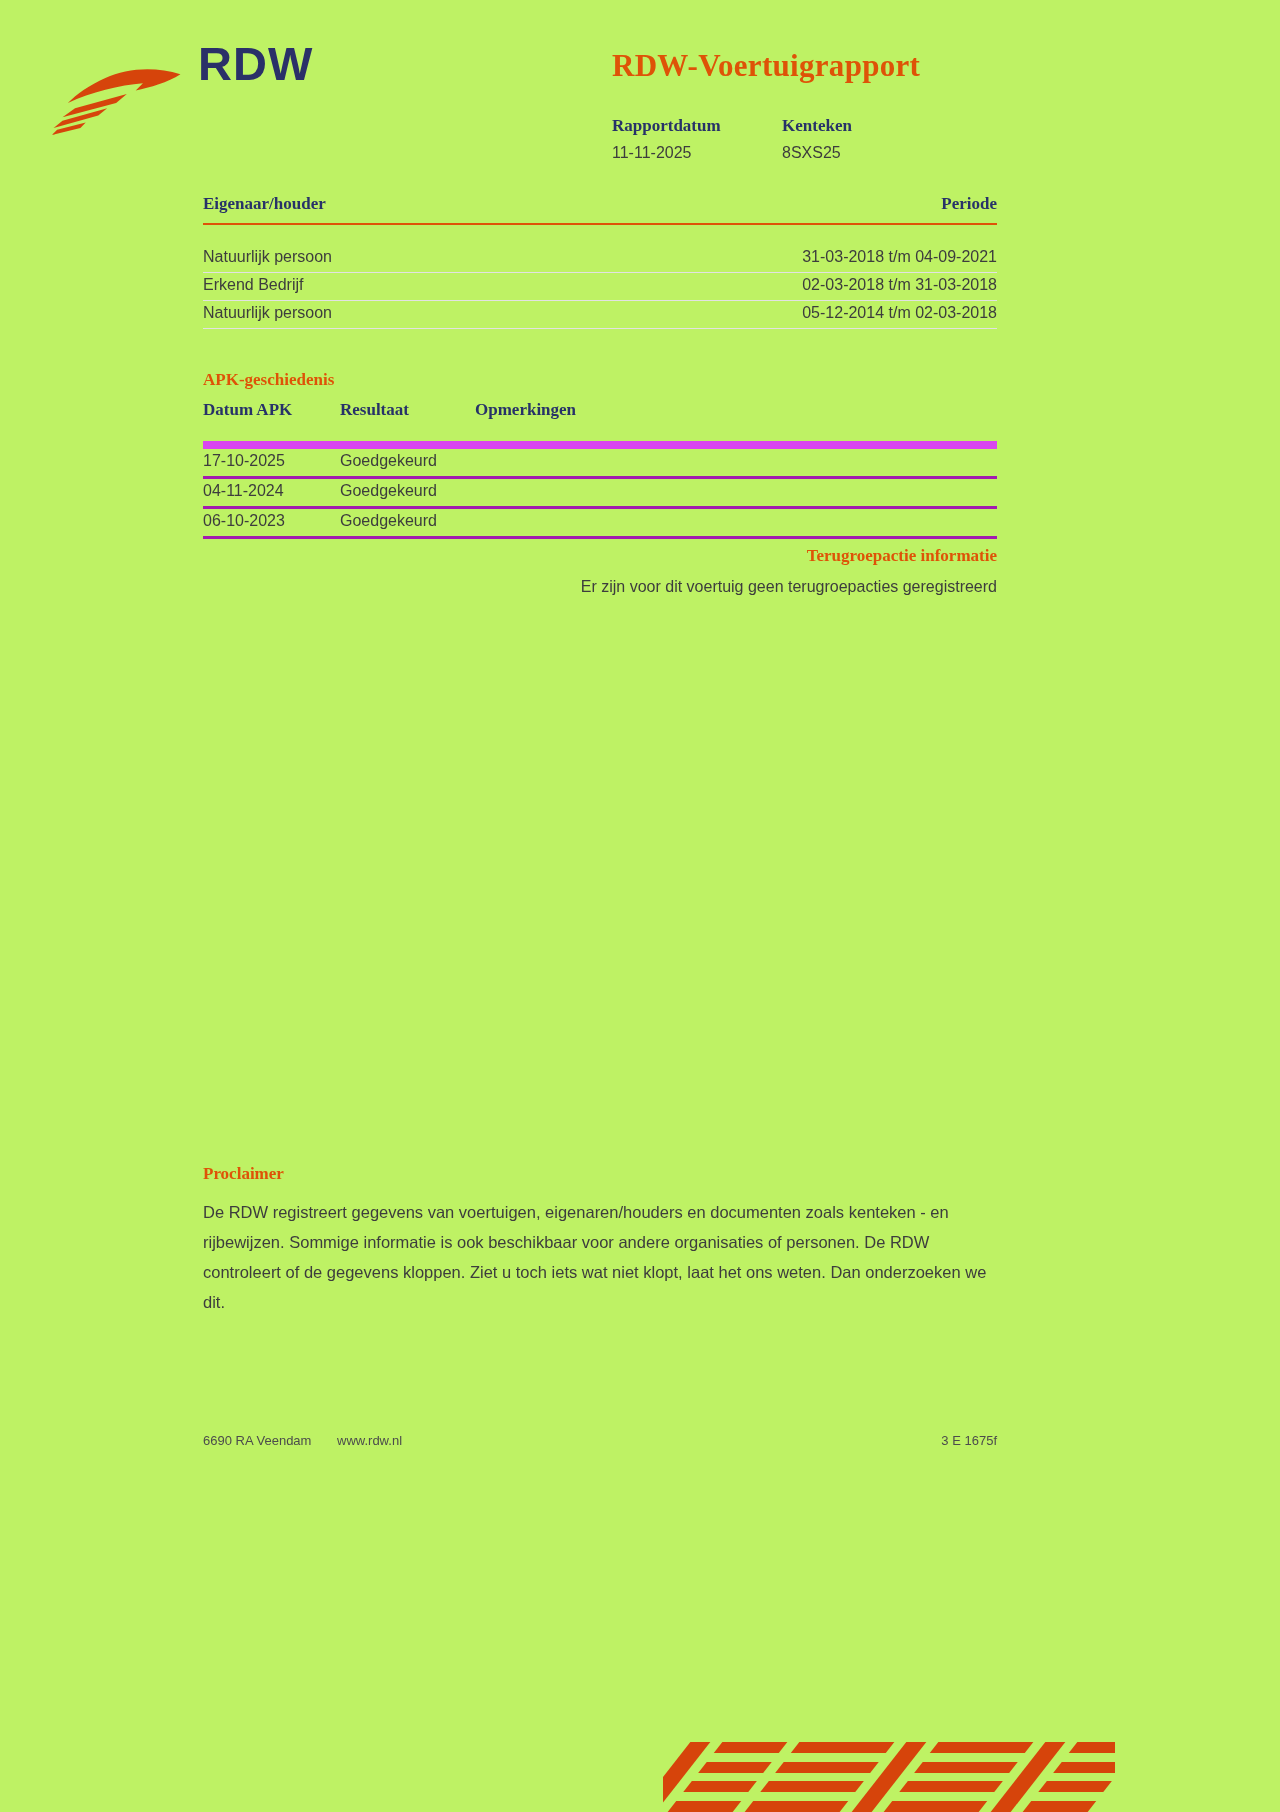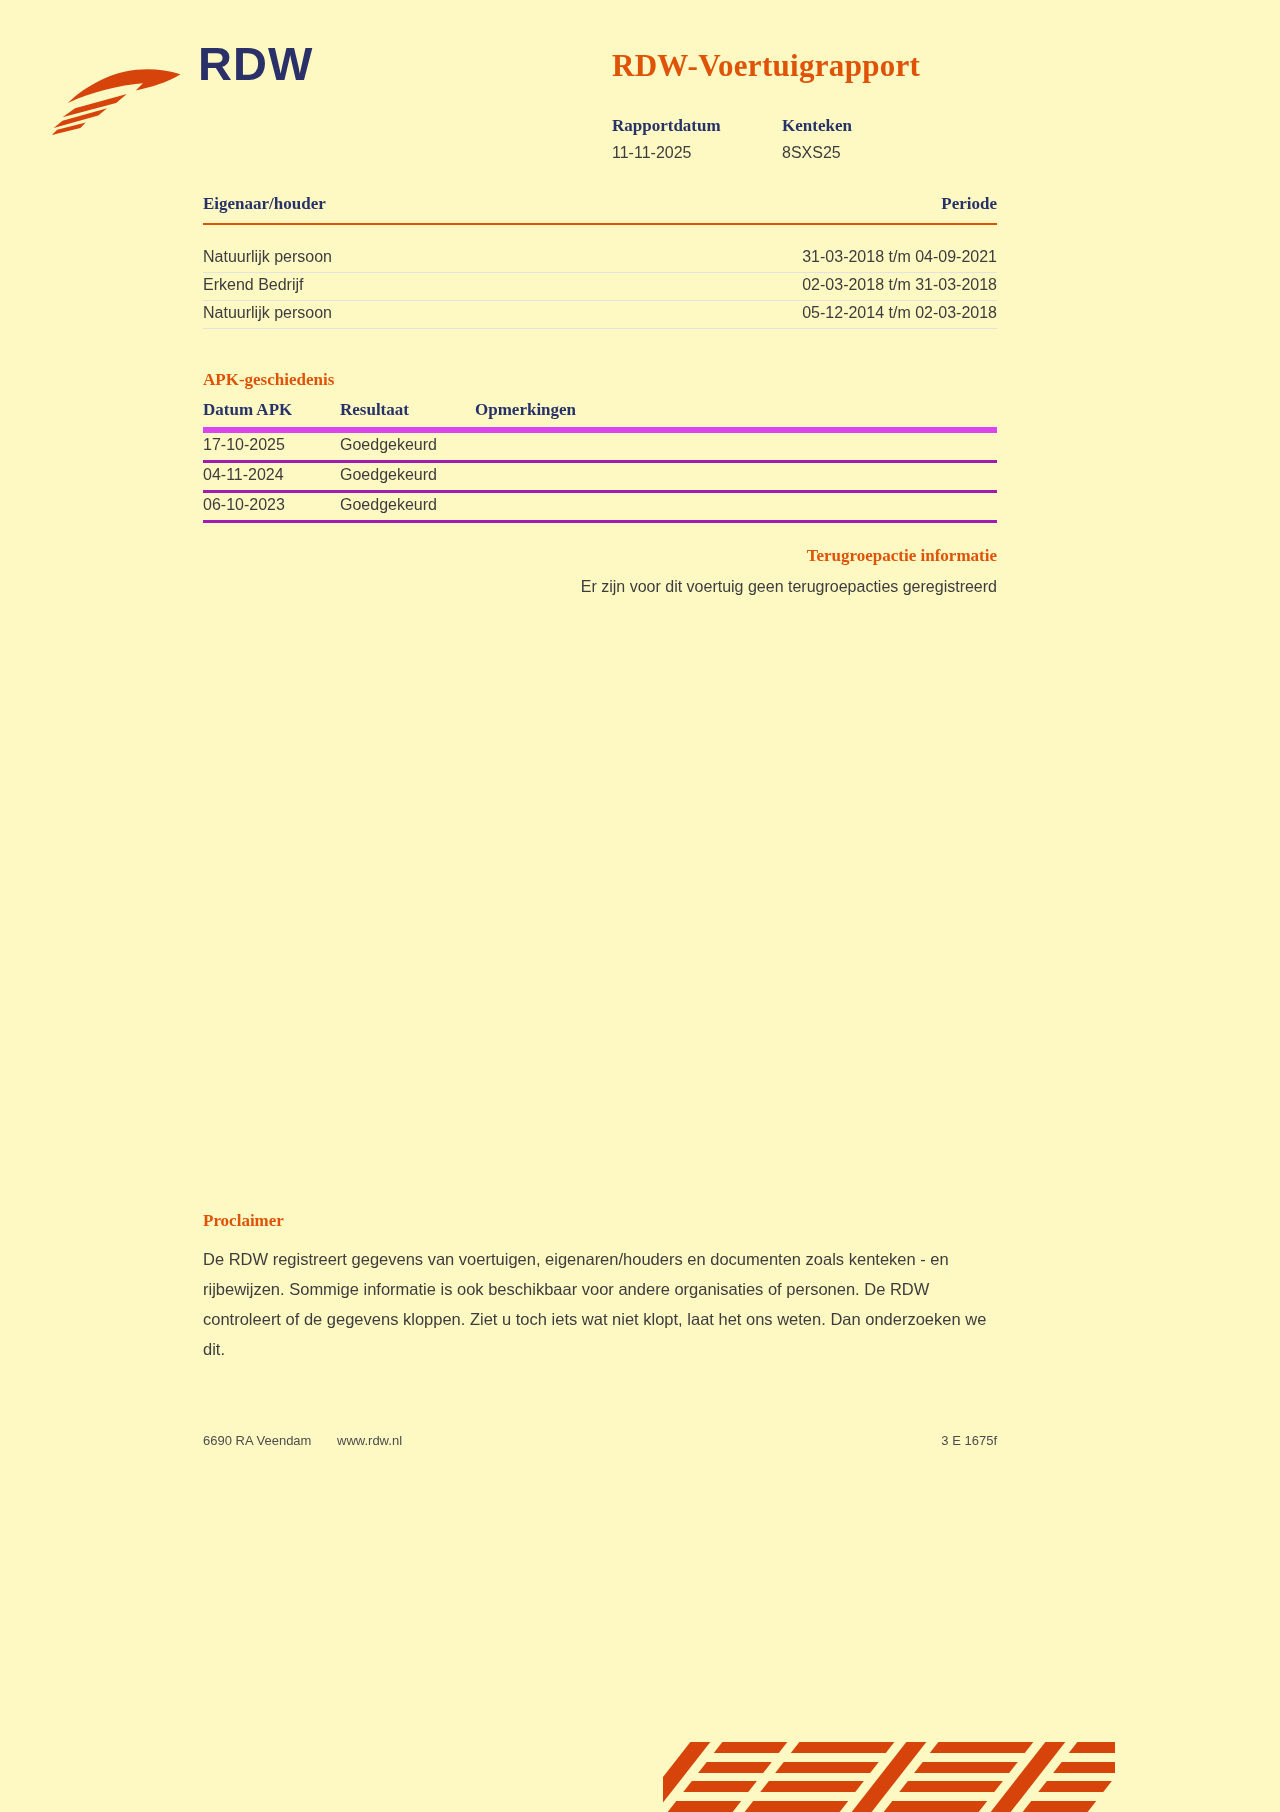--- a/index.html
+++ b/index.html
@@ -1,21 +1,21 @@
 <!DOCTYPE html>
 <html><head>
 <meta charset="utf-8">
 <style>
   * { box-sizing: border-box; }
   html, body { margin: 0; padding: 0; background: #ffffff; }
   .page {
     position: relative;
     width: 1280px;
     height: 1812px;
-    background: #fef9c3;
+    background: #bef264;
     font-family: "Liberation Sans", sans-serif;
     color: #3d3d3d;
     overflow: hidden;
   }
 
   
   .logo-swoosh {
     position: absolute;
     left: 50px;
     top: 64px;
@@ -78,37 +78,37 @@
     border-bottom: 1px solid #e2e2e2;
     font-size: 16px;
   }
 
   
   .section-apk { position: absolute; left: 203px; top: 370px; width: 794px; }
   .apk-table { margin-top: 10px; }
   .apk-header {
     display: grid;
     grid-template-columns: 137px 135px 1fr;
-    padding-bottom: 7px;
-    border-bottom: 6px solid #d946ef;
+    padding-bottom: 21px;
+    border-bottom: 8px solid #d946ef;
   }
   .apk-row {
     display: grid;
     grid-template-columns: 137px 135px 1fr;
     padding: 3px 0 6px;
     border-bottom: 3px solid #a21caf;
     font-size: 16px;
   }
 
   
   .section-recall { position: absolute; left: 203px; top: 546px; width: 794px; text-align: right; }
   .recall-body { margin-top: 12px; font-size: 16px; }
 
   
-  .section-proclaimer { position: absolute; left: 203px; top: 1211px; width: 798px; }
+  .section-proclaimer { position: absolute; left: 203px; top: 1164px; width: 798px; }
   .proclaimer-body { margin-top: 13px; font-size: 16.5px; line-height: 30px; }
 
   
   .footer { position: absolute; left: 203px; top: 1433px; width: 794px; font-size: 13px; color: #4c4c4c; }
   .footer-row { display: grid; grid-template-columns: 134px 1fr auto; align-items: baseline; }
   .footer-row + .footer-row { margin-top: 16px; }
   .footer-right { text-align: right; }
 
   
   .deco {

